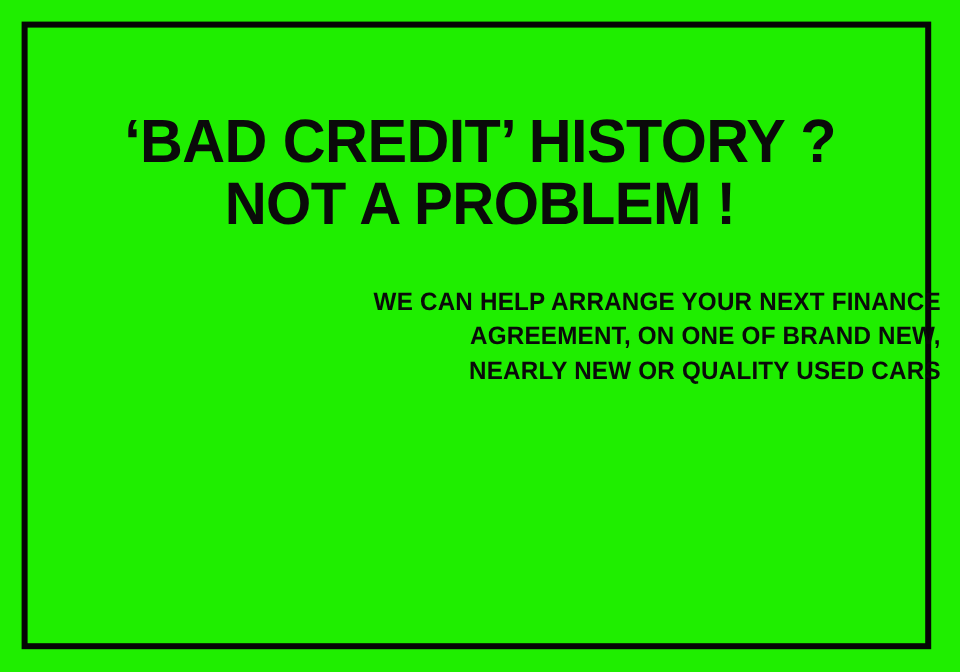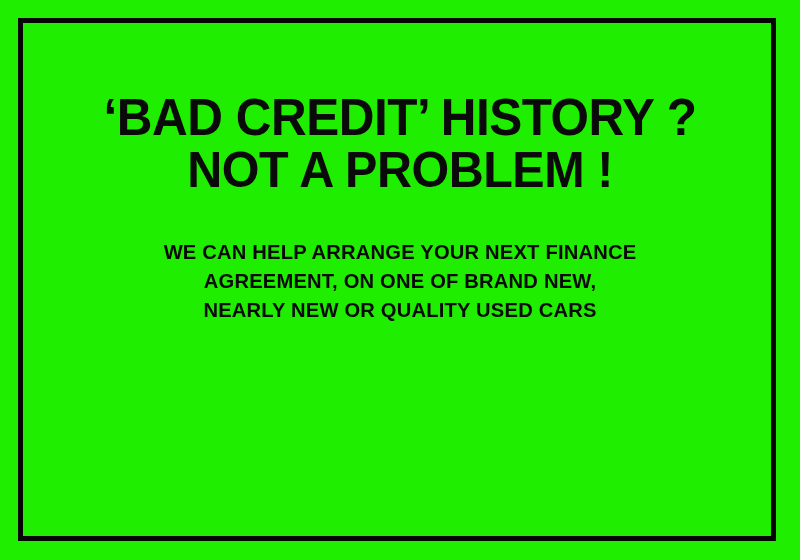--- a/index.html
+++ b/index.html
@@ -67,21 +67,21 @@
 
   .headline-2 {
     font-size: 50px;
   }
 
   .body-block {
     position: absolute;
     left: 0;
     right: 0;
     top: 237px;
-    text-align: center;
+    text-align: right;
   }
 
   .body-line {
     display: block;
     font-family: "Liberation Sans Narrow", "Liberation Sans", sans-serif;
     font-weight: bold;
     font-size: 21px;
     line-height: 29px;
     letter-spacing: 0.2px;
     white-space: nowrap;

